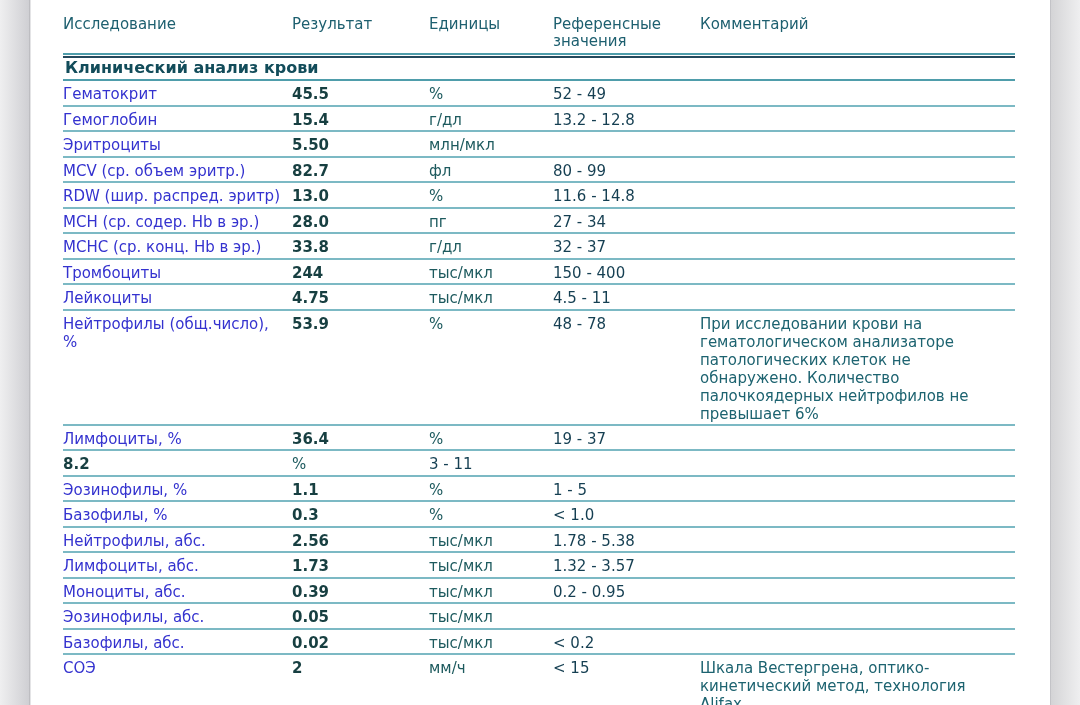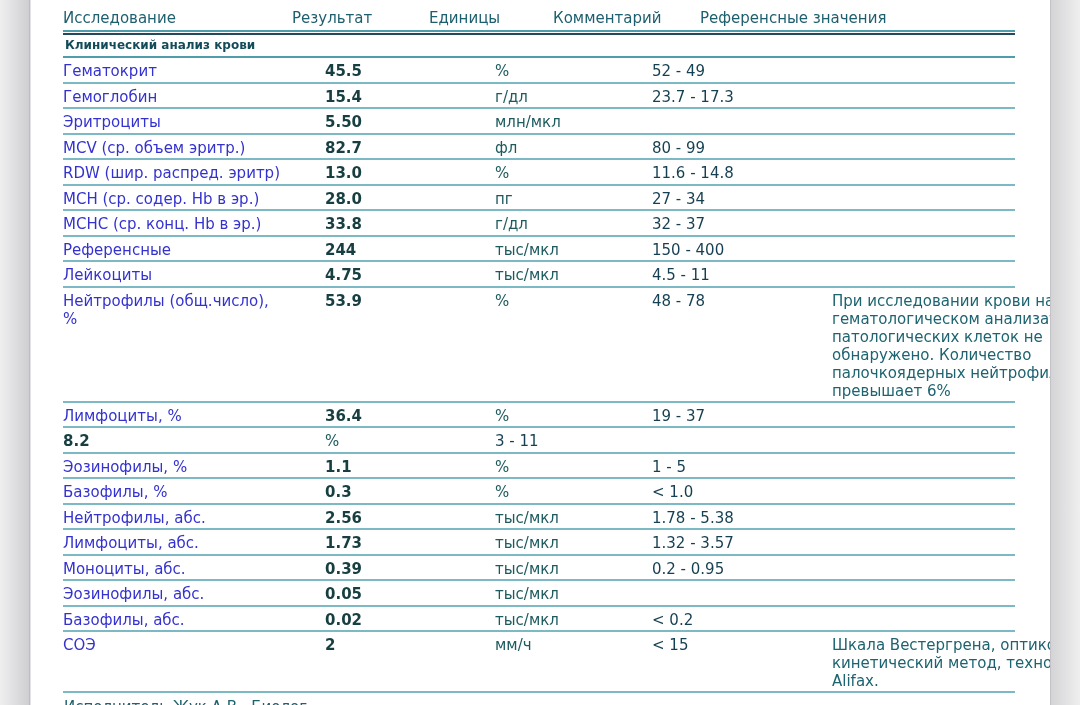--- a/index.html
+++ b/index.html
@@ -23,45 +23,44 @@
   .content { margin-left: 32px; width: 952px; }
 
   .grid-row {
     display: grid;
     grid-template-columns: 229px 137px 124px 147px 315px;
     align-items: start;
   }
 
   
   .table-head {
-    padding-top: 10px;
+    padding-top: 16px;
     color: var(--header_text, #1d5f6f);
     font-size: 15px; line-height: 17px;
     border-bottom: 2px solid var(--strong_line, #4f9dab);
     padding-bottom: 3px;
   }
   .table-head .col-label { padding-right: 10px; }
 
   
   .section-row {
     margin-top: 1px;
     border-top: 2px solid var(--dark_line, #24485c);
     border-bottom: 2px solid var(--strong_line, #4f9dab);
     padding: 1px 0 2px 2px;
   }
   .section-title {
     color: var(--section_text, #124c5a);
-    font-weight: bold; font-size: 12px; line-height: 18px;
+    font-weight: bold; font-size: 16px; line-height: 18px;
   }
 
   
   .data-row {
     border-bottom: 2px solid var(--row_line, #7cb9c4);
     min-height: 25.5px;
-    gap: 33px;
   }
   .cell { padding-top: 4px; padding-bottom: 1px; font-size: 15px; line-height: 18px; }
   .c-name    { color: var(--label_text, #3432cf); padding-right: 8px; }
   .c-result  { color: var(--result_text, #173f41); font-weight: bold; }
   .c-units   { color: var(--units_text, #1d5a5e); }
   .c-ref     { color: var(--reference_text, #153f52); }
   .c-comment { color: var(--comment_text, #1d6370); }
 
   
   .executor-row {
@@ -76,41 +75,41 @@
 
 <div class="margin-strip margin-left"></div>
 
 <div class="page">
   <div class="content">
 
     <div class="grid-row table-head">
       <div class="col-label">Исследование</div>
       <div class="col-label">Результат</div>
       <div class="col-label">Единицы</div>
+      <div class="col-label">Референсные значения</div>
       <div class="col-label">Комментарий</div>
-      <div class="col-label">Референсные значения</div>
     </div>
 
     <div class="section-row">
       <div class="section-title">Клинический анализ крови</div>
     </div>
 
     <div id="rows-container">
         <div class="grid-row data-row">
           <div class="cell c-name">Гематокрит</div>
           <div class="cell c-result">45.5</div>
           <div class="cell c-units">%</div>
           <div class="cell c-ref">52 - 49</div>
           <div class="cell c-comment"></div>
         </div>
         <div class="grid-row data-row">
           <div class="cell c-name">Гемоглобин</div>
           <div class="cell c-result">15.4</div>
           <div class="cell c-units">г/дл</div>
-          <div class="cell c-ref">23.7 - 17.3</div>
+          <div class="cell c-ref">13.2 - 12.8</div>
           <div class="cell c-comment"></div>
         </div>
         <div class="grid-row data-row">
           <div class="cell c-name">Эритроциты</div>
           <div class="cell c-result">5.50</div>
           <div class="cell c-units">млн/мкл</div>
           <div class="cell c-comment"></div>
         </div>
         <div class="grid-row data-row">
           <div class="cell c-name">MCV (ср. объем эритр.)</div>
@@ -134,21 +133,21 @@
           <div class="cell c-comment"></div>
         </div>
         <div class="grid-row data-row">
           <div class="cell c-name">MCHC (ср. конц. Hb в эр.)</div>
           <div class="cell c-result">33.8</div>
           <div class="cell c-units">г/дл</div>
           <div class="cell c-ref">32 - 37</div>
           <div class="cell c-comment"></div>
         </div>
         <div class="grid-row data-row">
-          <div class="cell c-name">Референсные</div>
+          <div class="cell c-name">Тромбоциты</div>
           <div class="cell c-result">244</div>
           <div class="cell c-units">тыс/мкл</div>
           <div class="cell c-ref">150 - 400</div>
           <div class="cell c-comment"></div>
         </div>
         <div class="grid-row data-row">
           <div class="cell c-name">Лейкоциты</div>
           <div class="cell c-result">4.75</div>
           <div class="cell c-units">тыс/мкл</div>
           <div class="cell c-ref">4.5 - 11</div>

